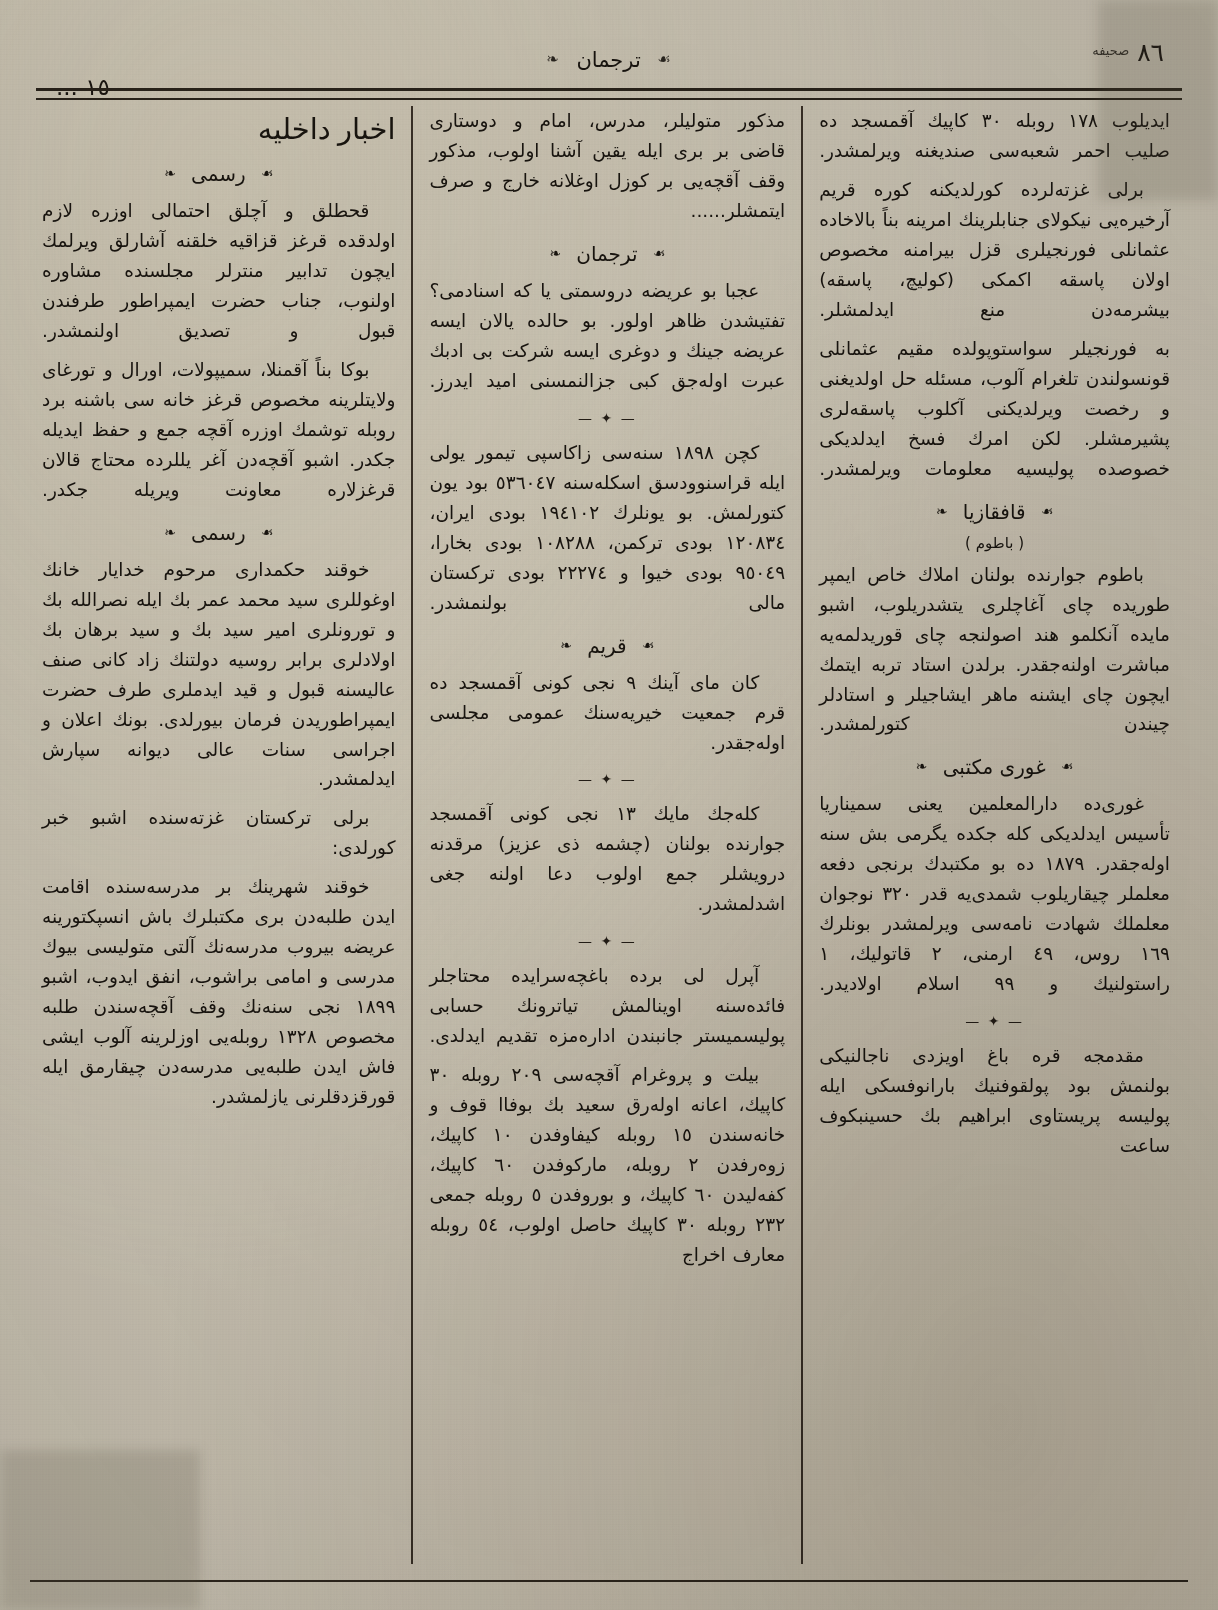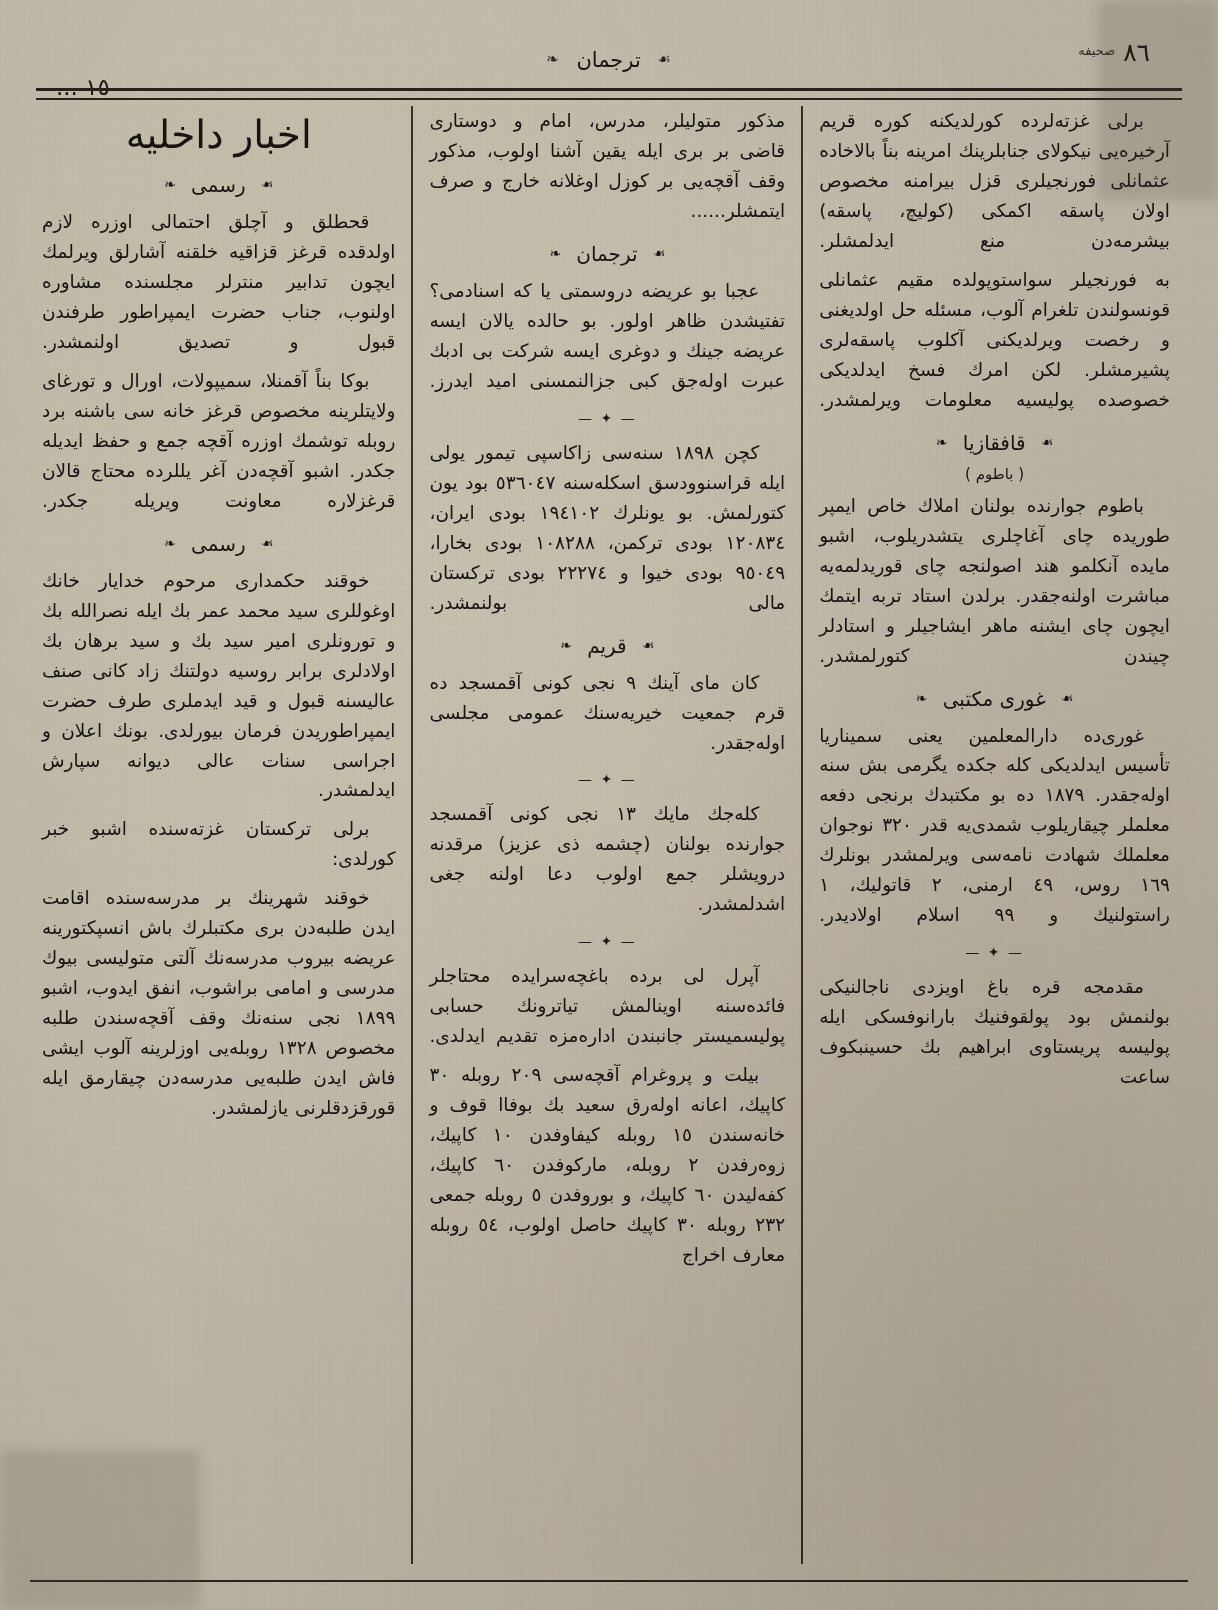--- a/index.html
+++ b/index.html
@@ -55,21 +55,21 @@
   }
   .masthead .page-no-left,
   .masthead .page-no-right,
   .masthead .paper-title {
     position: absolute;
     top: 0;
     font-size: 22px;
     letter-spacing: 1px;
     white-space: nowrap;
   }
-  .masthead .page-no-right { right: 28px; top: 4px; font-size: 25px; }
+  .masthead .page-no-right { right: 14px; top: 4px; font-size: 25px; }
   .masthead .page-no-right .sayfa { font-size: 13px; vertical-align: 6px; opacity:.85; }
   .masthead .page-no-left { left: 16px; top: 10px; font-size: 23px; letter-spacing: 2px; margin-top: 30px; }
   .masthead .paper-title {
     left: 0; right: 0;
     text-align: center;
     font-size: 21px;
     top: 14px;
   }
   .masthead .orn {
     display: inline-block;
@@ -113,25 +113,24 @@
 
   .section-head {
     text-align: center;
     font-size: 20px;
     margin: 16px 0 10px;
     letter-spacing: 1px;
     white-space: nowrap;
   }
   .section-head .orn { font-size: 14px; margin: 0 9px; vertical-align: 3px; }
   .big-head {
-    text-align: center;
-    font-size: 39px;
+    font-size: 29px;
     letter-spacing: 2px;
     margin: 6px 0 14px;
-    font-family: Liberation Sans, sans-serif;
+    font-family: Liberation Serif, serif;
   }
   .divider {
     text-align: center;
     font-size: 14px;
     letter-spacing: 2px;
     margin: 14px 0 12px;
     color: #241e17;
   }
   p.body {
     margin: 0 0 9px;
@@ -174,20 +173,21 @@
       <span>ترجمان</span>
       <span class="orn">❧</span>
     </div>
     <div class="page-no-left">١٥ ...</div>
   </div>
   <div class="rule"></div>
 
   <div class="columns">
 
     <div class="col col-1">
+      <p class="body">ایدیلوب ١٧٨ روبله ٣٠ كاپیك آقمسجد ده صلیب احمر شعبه‌سی صندیغنه ویرلمشدر.</p>
 
       <p class="body first">برلی غزته‌لرده كورلدیكنه كوره قریم آرخیره‌یی نیكولای جنابلرینك امرینه بناً بالاخاده عثمانلی فورنجیلری قزل بیرامنه مخصوص اولان پاسقه اكمكی (كولیچ، پاسقه) بیشرمه‌دن منع ایدلمشلر.</p>
       <p class="body">به فورنجیلر سواستوپولده مقیم عثمانلی قونسولندن تلغرام آلوب، مسئله حل اولدیغنی و رخصت ویرلدیكنی آكلوب پاسقه‌لری پشیرمشلر. لكن امرك فسخ ایدلدیكی خصوصده پولیسیه معلومات ویرلمشدر.</p>
 
       <div class="section-head">
         <span class="orn">☙</span>
         <span>قافقازیا</span>
         <span class="orn">❧</span>
       </div>
       <div class="section-head" style="font-size:15px;margin:2px 0 8px;">( باطوم )</div>

